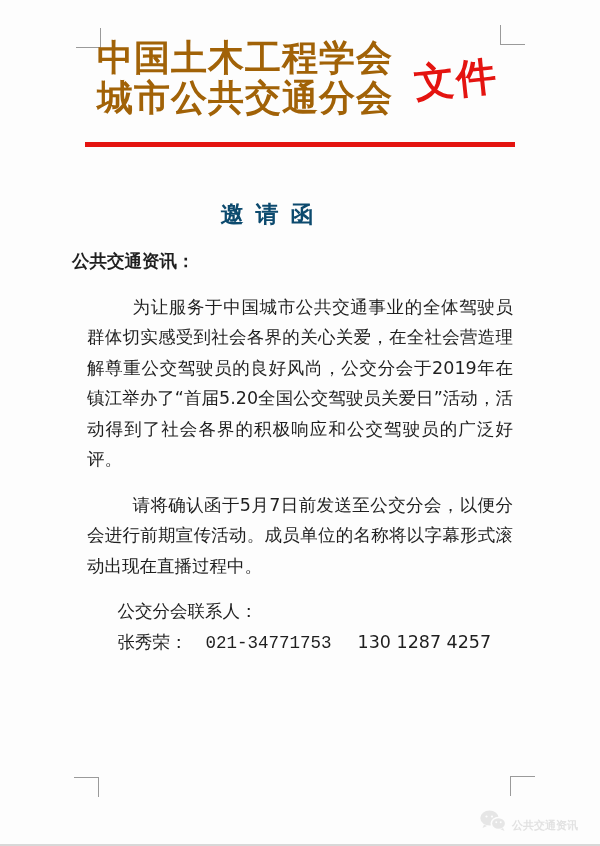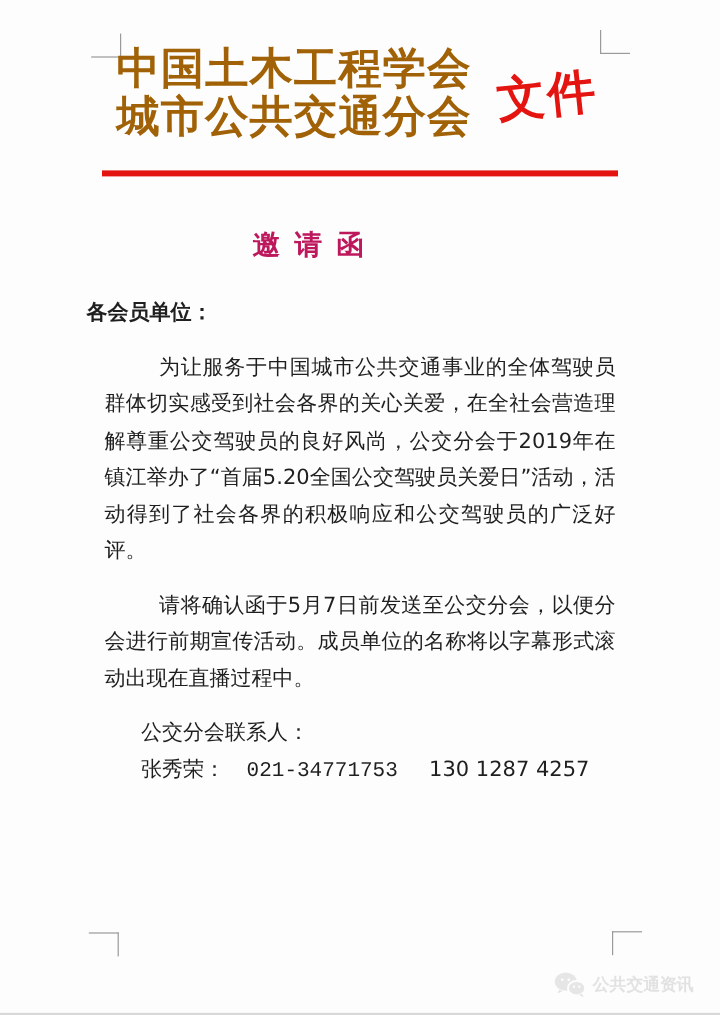--- a/index.html
+++ b/index.html
@@ -31,41 +31,41 @@
     transform: rotate(-6deg);
     letter-spacing: 2px; white-space: nowrap;
   }
   .red-rule {
     position: absolute; left: 85px; top: 142px;
     width: 430px; height: 5px; background: #e41410;
   }
   
   .letter-title {
     position: absolute; left: 0; top: 183px; width: 504px;
-    margin: 6px; text-align: center;
+    margin: 16px; text-align: center;
     font-size: 23px; font-weight: 700; letter-spacing: 2px;
-    color: #be185d;
+    color: #0c4a6e;
   }
   
   .body-block {
     position: absolute; left: 72px; top: 246px; width: 456px;
     font-size: 17.5px; line-height: 30.5px;
     text-align: justify;
   }
   .salutation { font-weight: 700; }
   .para { margin: 15px; text-indent: 2.6em; }
   .contact-heading { padding-left: 2.6em; margin-top: 4px; }
   .contact-row { padding-left: 2.6em; white-space: nowrap; }
   .contact-row .tel { margin-left: 18px; font-family: Liberation Mono, monospace; }
   .contact-row .mobile { margin-left: 26px; }
   
   .watermark {
     position: absolute; right: 22px; top: 809px;
-    display: flex; align-items: center; gap: 5px;
-    color: #e2e2e2; font-size: 14px; white-space: nowrap; font-weight: bold;
+    display: flex; align-items: flex-end; gap: 5px;
+    color: #e2e2e2; font-size: 11px; white-space: nowrap; font-weight: bold;
   }
   .watermark svg { display: block; }
   
   .bottom-line {
     position: absolute; left: 0; right: 0; bottom: 0;
     height: 2px; background: #d8d8d8;
   }
 </style>
 </head>
 <body>
@@ -80,21 +80,21 @@
   <div class="org">
     <div>中国土木工程学会</div>
     <div>城市公共交通分会</div>
   </div>
   <div class="doc-label">文件</div>
   <div class="red-rule"></div>
 
   <h1 class="letter-title">邀 请 函</h1>
 
   <div class="body-block">
-    <div class="salutation">各会员单位：</div>
+    <div class="salutation">公共交通资讯：</div>
     <p class="para">为让服务于中国城市公共交通事业的全体驾驶员群体切实感受到社会各界的关心关爱，在全社会营造理解尊重公交驾驶员的良好风尚，公交分会于2019年在镇江举办了“首届5.20全国公交驾驶员关爱日”活动，活动得到了社会各界的积极响应和公交驾驶员的广泛好评。</p>
     <p class="para">请将确认函于5月7日前发送至公交分会，以便分会进行前期宣传活动。成员单位的名称将以字幕形式滚动出现在直播过程中。</p>
 
     <div class="contact-heading">公交分会联系人：</div>
 
     <div class="contact-row">
       <span>张秀荣</span><span>：</span><span class="tel">021-34771753</span><span class="mobile">130 1287 4257</span>
     </div>
   </div>
 

